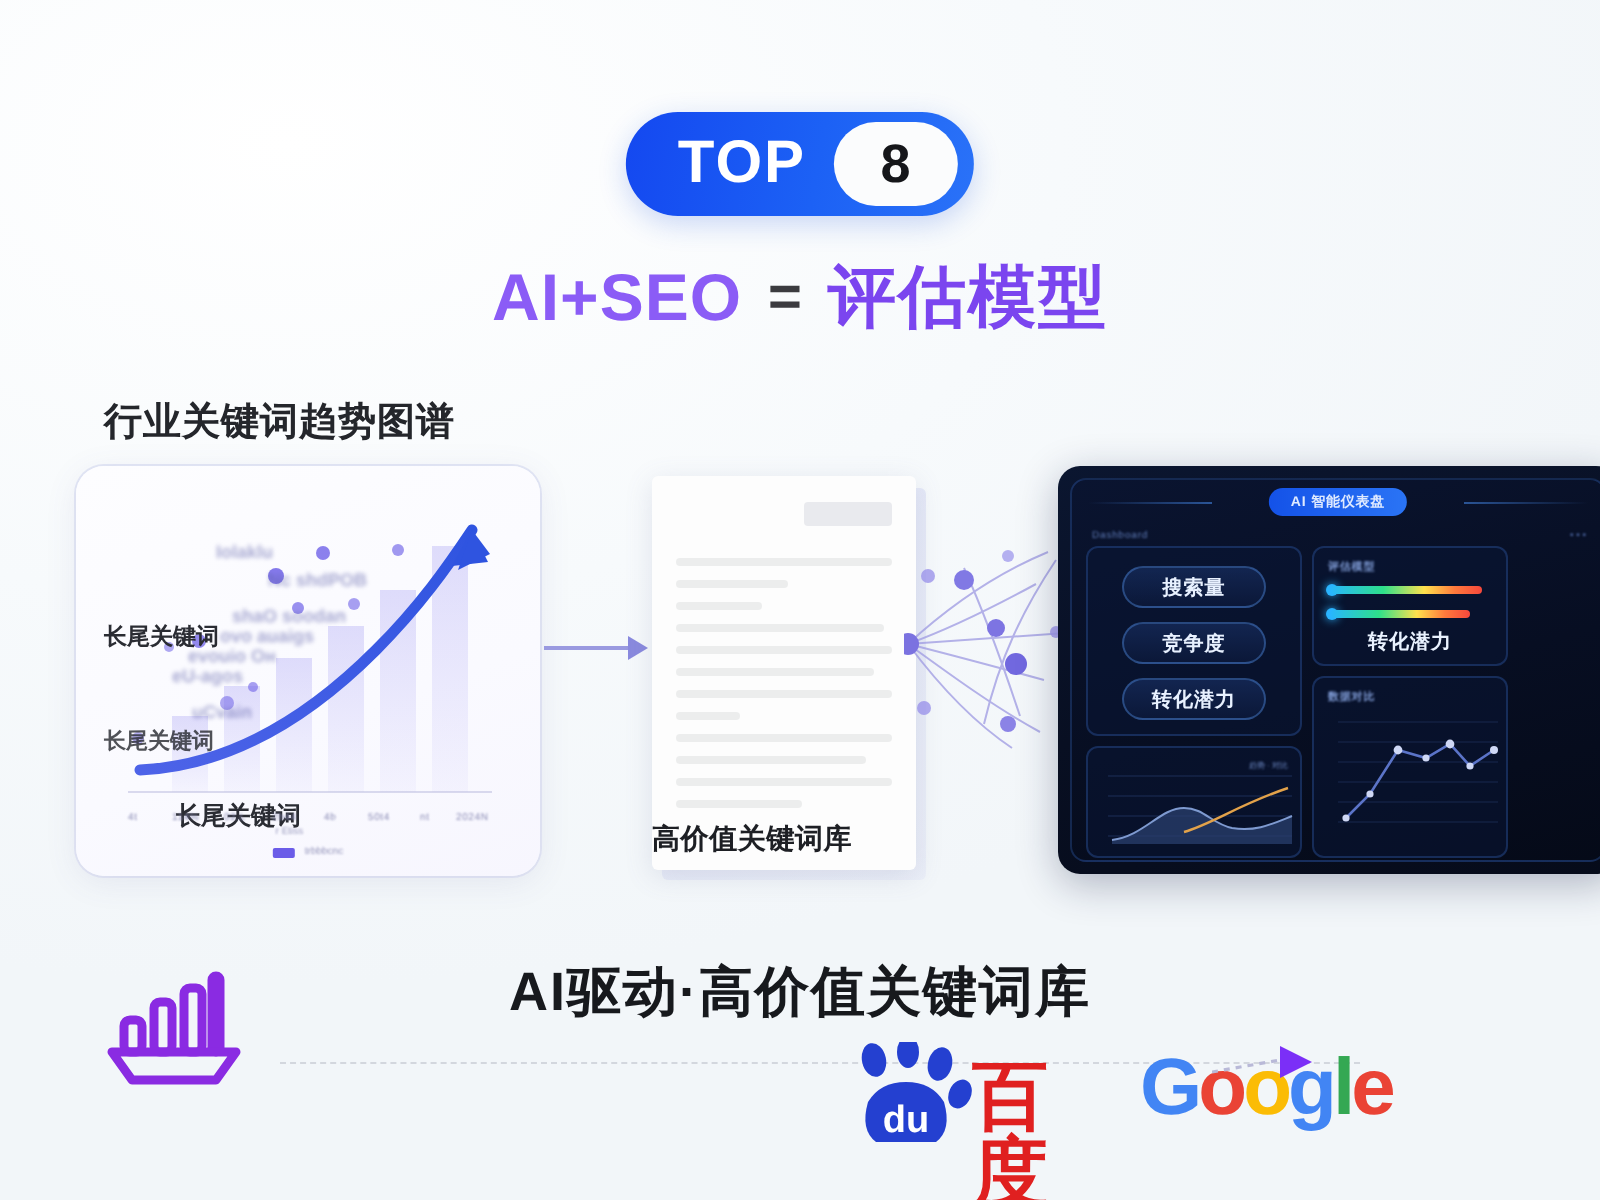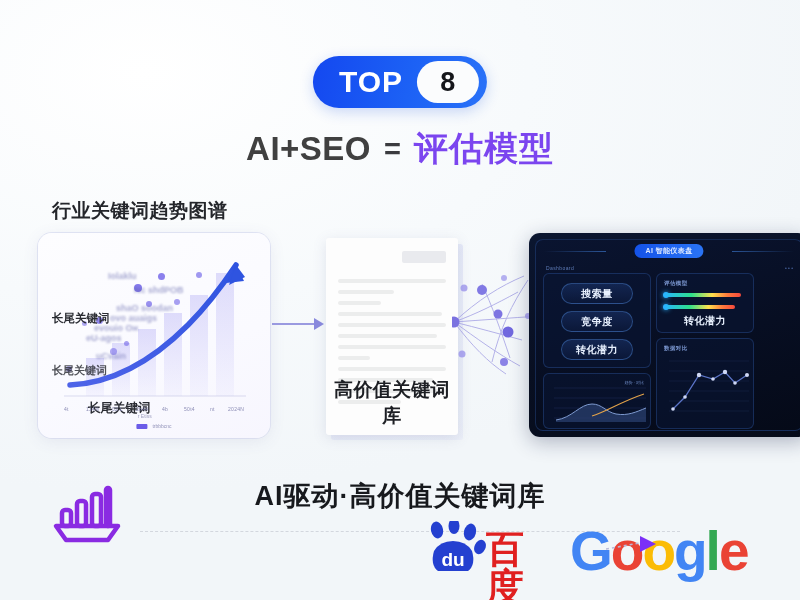--- a/index.html
+++ b/index.html
@@ -35,21 +35,21 @@
     display: flex; align-items: center; justify-content: center;
     letter-spacing: .5px;
   }
 
   
   .main-title {
     position: absolute; left: 0; right: 0; top: 126px;
     display: flex; align-items: center; justify-content: center; gap: 13px;
     white-space: nowrap;
   }
-  .mt-red    { color: #404040; font-weight: 700; font-size: 33px; letter-spacing: .5px; }
+  .mt-red    { color: #8b5cf6; font-weight: 700; font-size: 33px; letter-spacing: .5px; }
   .mt-eq     { color: #3b3b3f; font-weight: 700; font-size: 29px; }
   .mt-purple { color: #7b45ef; font-weight: 700; font-size: 34px; letter-spacing: 1px; }
 
   
   .sec-label {
     position: absolute; font-size: 19px; font-weight: 700; color: #24262b;
     letter-spacing: .5px; white-space: nowrap;
   }
   .sec-label.left  { left: 52px;  top: 198px; }
   .sec-label.right { left: 585px; top: 198px; }
@@ -106,22 +106,22 @@
     border-radius: 3px; z-index: -1;
   }
   .doc-inner { position: absolute; inset: 0; padding: 13px 12px; }
   .doc-btn {
     position: absolute; right: 12px; top: 13px; width: 44px; height: 12px;
     background: #e9eaee; border-radius: 2px;
   }
   .doc-line { height: 4px; background: #eceded; border-radius: 2px; margin-bottom: 7px; }
   .doc-lines-top { margin-top: 28px; }
   .doc-caption {
-    position: absolute; left: 0; right: 0; bottom: 6px; text-align: center;
-    font-size: 19px; font-weight: 700; color: #1d1f24; letter-spacing: .3px;
+    position: absolute; left: 0; right: 0; bottom: 6px; text-align: left;
+    font-size: 14px; font-weight: 700; color: #1d1f24; letter-spacing: .3px;
   }
 
   
   .nodes { position: absolute; left: 452px; top: 270px; width: 100px; height: 110px; }
 
   
   .dash {
     position: absolute; left: 529px; top: 233px; width: 280px; height: 204px;
     background: linear-gradient(165deg, #0b1630 0%, #080f22 50%, #060b1a 100%);
     border-radius: 11px;
@@ -211,21 +211,21 @@
   .analytics-icon { position: absolute; left: 48px; top: 484px; width: 78px; height: 62px; }
 
   .baidu-logo { position: absolute; left: 424px; top: 521px; width: 134px; height: 56px; }
   .baidu-text {
     position: absolute; left: 62px; top: 9px;
     font-size: 38px; font-weight: 700; color: #e02020; letter-spacing: -1px;
     line-height: 1;
   }
   .google-logo {
     position: absolute; left: 570px; top: 524px;
-    font-size: 55px; font-weight: 700; letter-spacing: -2px; line-height: 1;
+    font-size: 40px; font-weight: 700; letter-spacing: -2px; line-height: 1;
   }
   .google-logo span { display: inline-block; }
   .g-cursor { position: absolute; left: 36px; top: -14px; width: 54px; height: 20px; }
 </style>
 </head>
 <body>
 
 <div class="stage">
 
   <div class="top-badge">

